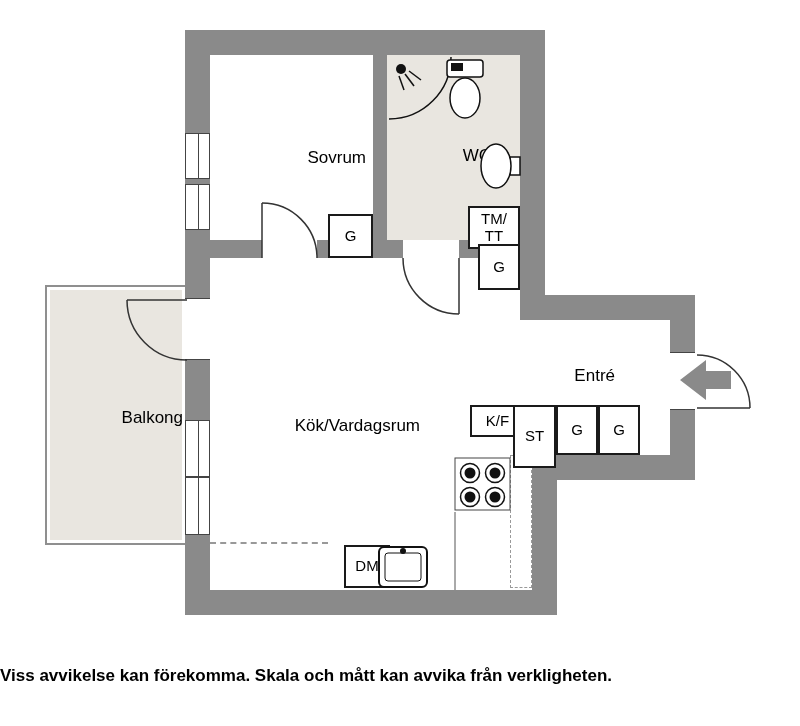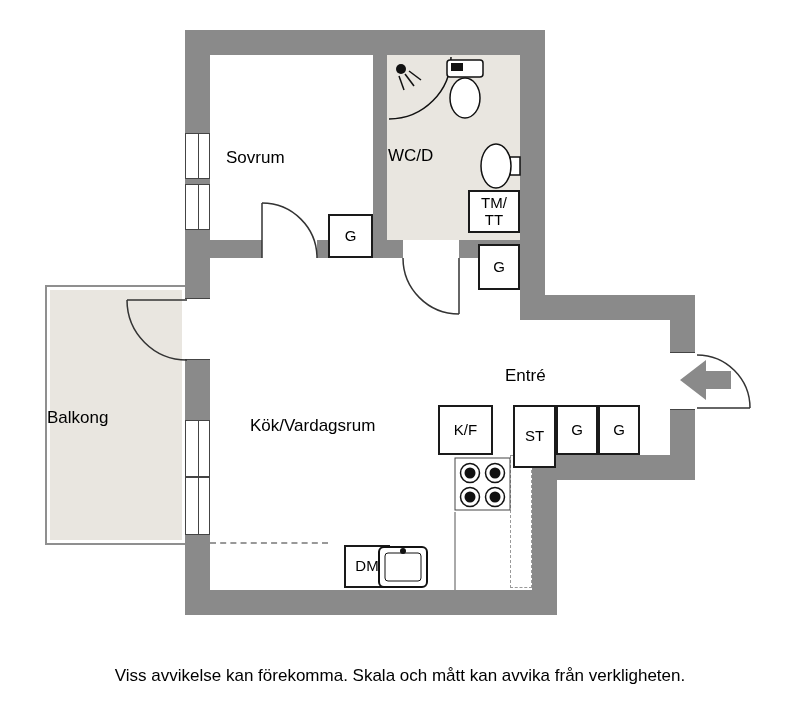--- a/index.html
+++ b/index.html
@@ -15,25 +15,25 @@
     box-shadow: inset 0 0 0 3px #fff; box-sizing:border-box;
   }
   .window { position:absolute; background:#fff; border:1px solid #444; box-sizing:border-box; }
   .window::after { content:""; position:absolute; left:50%; top:0; bottom:0; width:1px; background:#444; }
   .door-gap { position:absolute; background:#fff; border-top:1px solid #444; border-bottom:1px solid #444; box-sizing:border-box; }
   .box {
     position:absolute; background:#fff; border:2px solid #1a1a1a; box-sizing:border-box;
     display:flex; align-items:center; justify-content:center;
     font-size:15px; color:#000; text-align:center; line-height:1.1;
   }
-  .room-label { position:absolute; font-size:17px; color:#000; text-align:left; }
+  .room-label { position:absolute; font-size:17px; color:#000; text-align:right; }
   .dashed-v { position:absolute; border:1px dashed #999; box-sizing:border-box; }
   .dashed-h { position:absolute; border-top:2px dashed #999; }
   .overlay  { position:absolute; left:0; top:0; pointer-events:none; }
-  .disclaimer { position:absolute; left:0; top:666px; width:100%; text-align:center; font-size:17px; color:#000; }
+  .disclaimer { position:absolute; left:0; top:666px; width:100%; text-align:left; font-size:17px; color:#000;font-weight:bold; }
 </style>
 </head>
 <body>
 
 <div class="plan">
 
   <div class="floor" style="left:387px;top:55px;width:133px;height:185px"></div>
   <div class="balcony"></div>
 
   <div class="wall" style="left:185px;top:30px;width:360px;height:25px"></div>
@@ -54,28 +54,28 @@
   <div class="window" style="left:185px;top:184px;width:25px;height:46px"></div>
   <div class="door-gap" style="left:185px;top:298px;width:25px;height:62px"></div>
   <div class="window" style="left:185px;top:420px;width:25px;height:57px"></div>
   <div class="window" style="left:185px;top:477px;width:25px;height:58px"></div>
   <div class="door-gap" style="left:670px;top:352px;width:25px;height:58px"></div>
 
   <div class="dashed-h" style="left:210px;top:542px;width:118px"></div>
   <div class="dashed-v" style="left:510px;top:455px;width:22px;height:133px"></div>
 
   <div class="box" style="left:328px;top:214px;width:45px;height:44px">G</div>
-  <div class="box" style="left:468px;top:190px;width:52px;height:43px">
+  <div class="box" style="left:468px;top:206px;width:52px;height:43px">
     <div>
       <div>TM/</div>
       <div>TT</div>
     </div>
   </div>
   <div class="box" style="left:478px;top:244px;width:42px;height:46px">G</div>
-  <div class="box" style="left:438px;top:405px;width:55px;height:50px">K/F</div>
+  <div class="box" style="left:470px;top:405px;width:55px;height:32px">K/F</div>
   <div class="box" style="left:513px;top:405px;width:43px;height:63px">ST</div>
   <div class="box" style="left:556px;top:405px;width:42px;height:50px">G</div>
   <div class="box" style="left:598px;top:405px;width:42px;height:50px">G</div>
   <div class="box" style="left:344px;top:545px;width:46px;height:43px">DM</div>
 
   <div class="room-label" style="left:226px;top:148px;width:140px">Sovrum</div>
   <div class="room-label" style="left:388px;top:146px;width:120px">WC/D</div>
   <div class="room-label" style="left:505px;top:366px;width:110px">Entré</div>
   <div class="room-label" style="left:250px;top:416px;width:170px">Kök/Vardagsrum</div>
   <div class="room-label" style="left:47px;top:408px;width:136px">Balkong</div>

